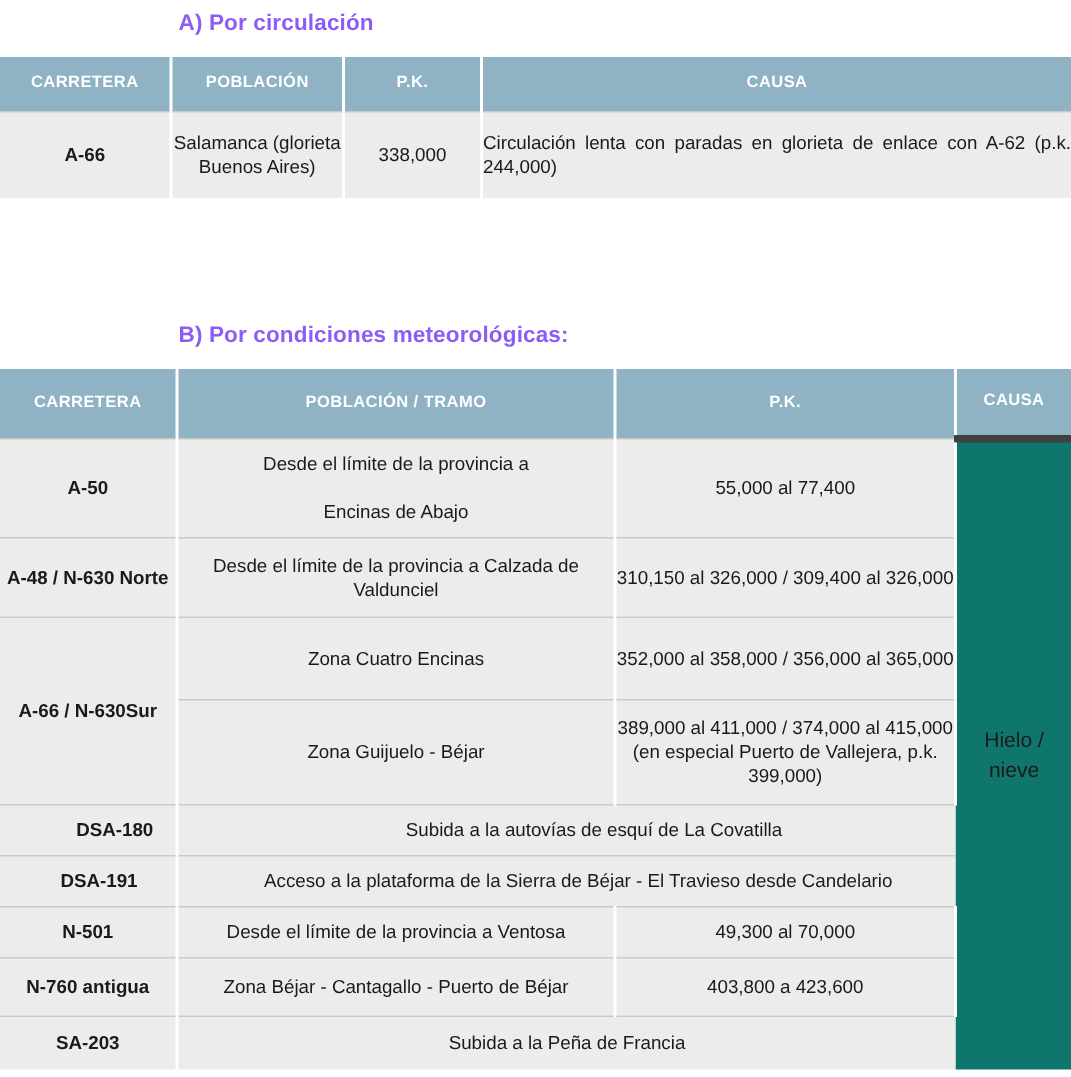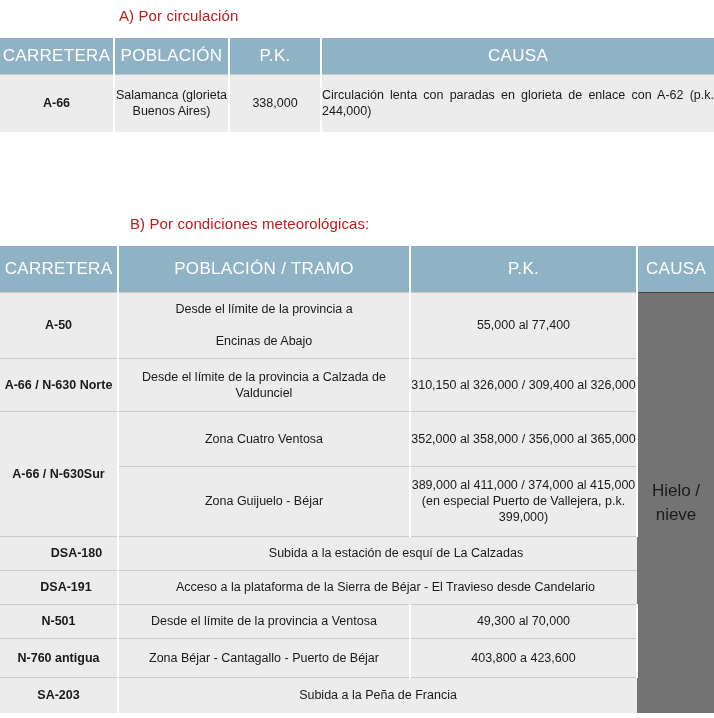--- a/index.html
+++ b/index.html
@@ -20,32 +20,32 @@
   .page {
     width: 714px;
     height: 718px;
     position: relative;
     box-sizing: border-box;
   }
 
   
   .section-title {
     font-size: 15px;
-    font-weight: normal;
-    color: #b91c1c;
+    font-weight: bold;
+    color: #8b5cf6;
     letter-spacing: 0.1px;
   }
   #title-a {
     position: absolute;
     left: 119px;
     top: 7px;
   }
   #title-b {
     position: absolute;
-    left: 130px;
+    left: 119px;
     top: 215px;
   }
 
   
   table.grid {
     border-collapse: collapse;
     table-layout: fixed;
     width: 714px;
     position: absolute;
     left: 0;
@@ -54,22 +54,22 @@
     padding: 0;
     margin: 0;
     vertical-align: middle;
     box-sizing: border-box;
   }
 
   
   .hd {
     background: #8fb2c4;
     color: #ffffff;
-    font-weight: normal;
-    font-size: 17px;
+    font-weight: bold;
+    font-size: 11px;
     letter-spacing: 0.3px;
     border-right: 2px solid #ffffff;
     line-height: 1.15;
   }
   .hd.last { border-right: none; }
   .hd-topalign { vertical-align: top; padding-top: 5px; }
   .hd-botalign { vertical-align: bottom; padding-bottom: 6px; }
 
   
   .bd {
@@ -112,25 +112,25 @@
   #table-b tr.r-a50   td { height: 66px; }
   #table-b tr.r-a66n  td { height: 53px; }
   #table-b tr.r-sur1  td { height: 55px; }
   #table-b tr.r-sur2  td { height: 70px; margin-top: 16px; }
   #table-b tr.r-180   td { height: 34px; padding-left: 36px; }
   #table-b tr.r-191   td { height: 34px; padding-left: 15px; }
   #table-b tr.r-501   td { height: 34px; }
   #table-b tr.r-630a  td { height: 39px; }
   #table-b tr.r-203   td { height: 36px; }
   .cause-cell {
-    background: #737373;
-    font-size: 17px;
+    background: #0f766e;
+    font-size: 14px;
     text-align: center;
     line-height: 1.4;
-    border-top: 1px solid #404040;
+    border-top: 5px solid #404040;
     vertical-align: middle;
   }
 </style>
 </head>
 <body>
 
 <div class="page">
 
   <div class="section-title" id="title-a">A) Por circulación</div>
 
@@ -183,38 +183,38 @@
         <td class="bd">
           <div>Desde el límite de la provincia a</div>
           <div style="height:16px"></div>
           <div>Encinas de Abajo</div>
         </td>
         <td class="bd">55,000 al 77,400</td>
         <td class="cause-cell" rowspan="9">Hielo / nieve</td>
       </tr>
 
       <tr class="r-a66n">
-        <td class="bd bd-bold">A-66 / N-630 Norte</td>
+        <td class="bd bd-bold">A-48 / N-630 Norte</td>
         <td class="bd">Desde el límite de la provincia a Calzada de Valdunciel</td>
         <td class="bd">310,150 al 326,000 / 309,400 al 326,000</td>
       </tr>
 
       <tr class="r-sur1">
         <td class="bd bd-bold" rowspan="2">A-66 / N-630Sur</td>
-        <td class="bd">Zona Cuatro Ventosa</td>
+        <td class="bd">Zona Cuatro Encinas</td>
         <td class="bd">352,000 al 358,000 / 356,000 al 365,000</td>
       </tr>
       <tr class="r-sur2">
         <td class="bd">Zona Guijuelo - Béjar</td>
         <td class="bd">389,000 al 411,000 / 374,000 al 415,000  (en especial Puerto de Vallejera, p.k. 399,000)</td>
       </tr>
 
       <tr class="r-180">
         <td class="bd bd-bold">DSA-180</td>
-        <td class="bd nosep" colspan="2">Subida a la estación de esquí de La Calzadas</td>
+        <td class="bd nosep" colspan="2">Subida a la autovías de esquí de La Covatilla</td>
       </tr>
 
       <tr class="r-191">
         <td class="bd bd-bold">DSA-191</td>
         <td class="bd nosep" colspan="2">Acceso a la plataforma de la Sierra de Béjar - El Travieso desde Candelario</td>
       </tr>
 
       <tr class="r-501">
         <td class="bd bd-bold">N-501</td>
         <td class="bd">Desde el límite de la provincia a Ventosa</td>

